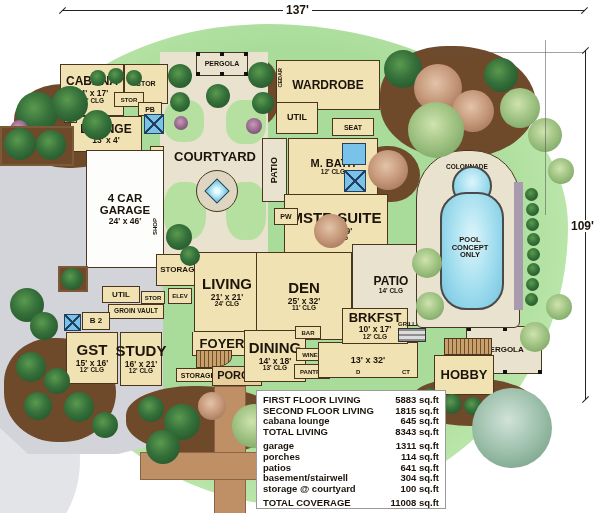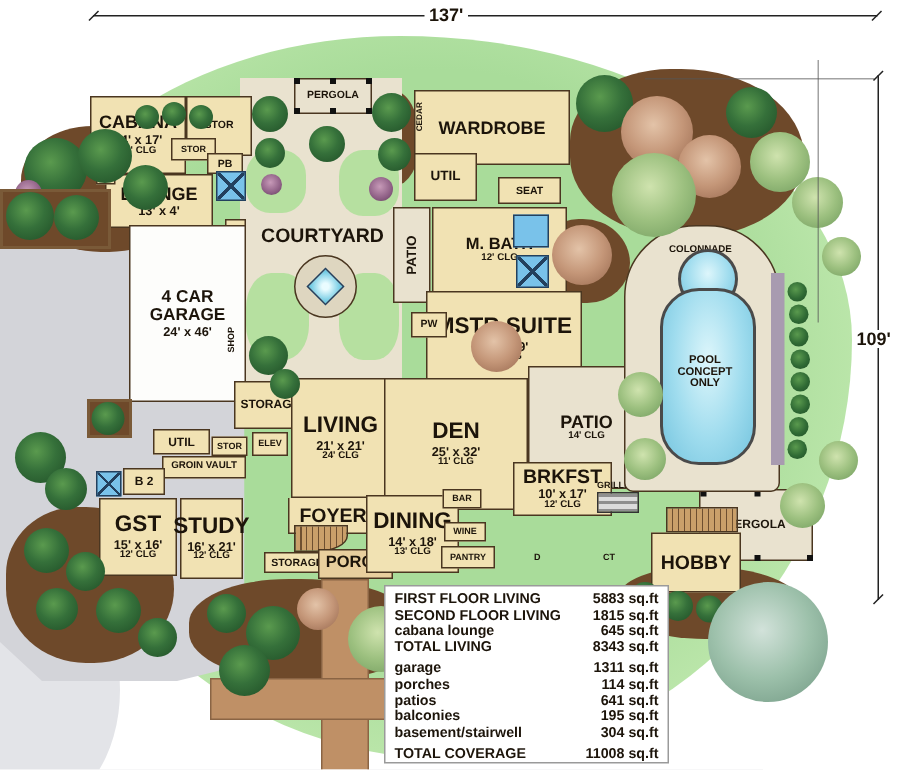--- a/index.html
+++ b/index.html
@@ -216,20 +216,23 @@
   </div>
   <div class="tag" style="left:295px;top:326px;width:26px;height:13px;font-size:6px">
       <span>BAR</span>
     </div>
   <div class="tag" style="left:296px;top:348px;width:28px;height:13px;font-size:6px">
       <span>WINE</span>
     </div>
   <div class="tag" style="left:294px;top:364px;width:36px;height:15px;font-size:6px">
       <span>PANTRY</span>
     </div>
+  <div class="room" style="left:318px;top:342px;width:100px;height:36px">
+    <span class="rsize" style="font-size:9px">13' x 32'</span>
+  </div>
   <div class="room" style="left:342px;top:308px;width:66px;height:36px">
     <span class="rname s13">BRKFST</span>
     <span class="rsize">10' x 17'</span>
     <span class="rclg">12' CLG</span>
   </div>
   <div class="grillebox" style="left:398px;top:328px;width:28px;height:14px"></div>
   <span class="lbl" style="left:398px;top:321px;font-size:6px">GRILLE</span>
   <span class="lbl" style="left:356px;top:369px;font-size:6px">D</span>
   <span class="lbl" style="left:402px;top:369px;font-size:6px">CT</span>
 
@@ -345,26 +348,26 @@
       </div>
     <div class="srow">
         <span>porches</span>
         <span>114 sq.ft</span>
       </div>
     <div class="srow">
         <span>patios</span>
         <span>641 sq.ft</span>
       </div>
     <div class="srow">
-        <span>balconies</span>
-        <span>195 sq.ft</span>
-      </div>
-    <div class="srow">
         <span>basement/stairwell</span>
         <span>304 sq.ft</span>
+      </div>
+    <div class="srow">
+        <span>storage @ courtyard</span>
+        <span>100 sq.ft</span>
       </div>
     <div class="srow gap">
         <span>TOTAL COVERAGE</span>
         <span>11008 sq.ft</span>
       </div>
   </div>
 
 </div>
 
 </body></html>

